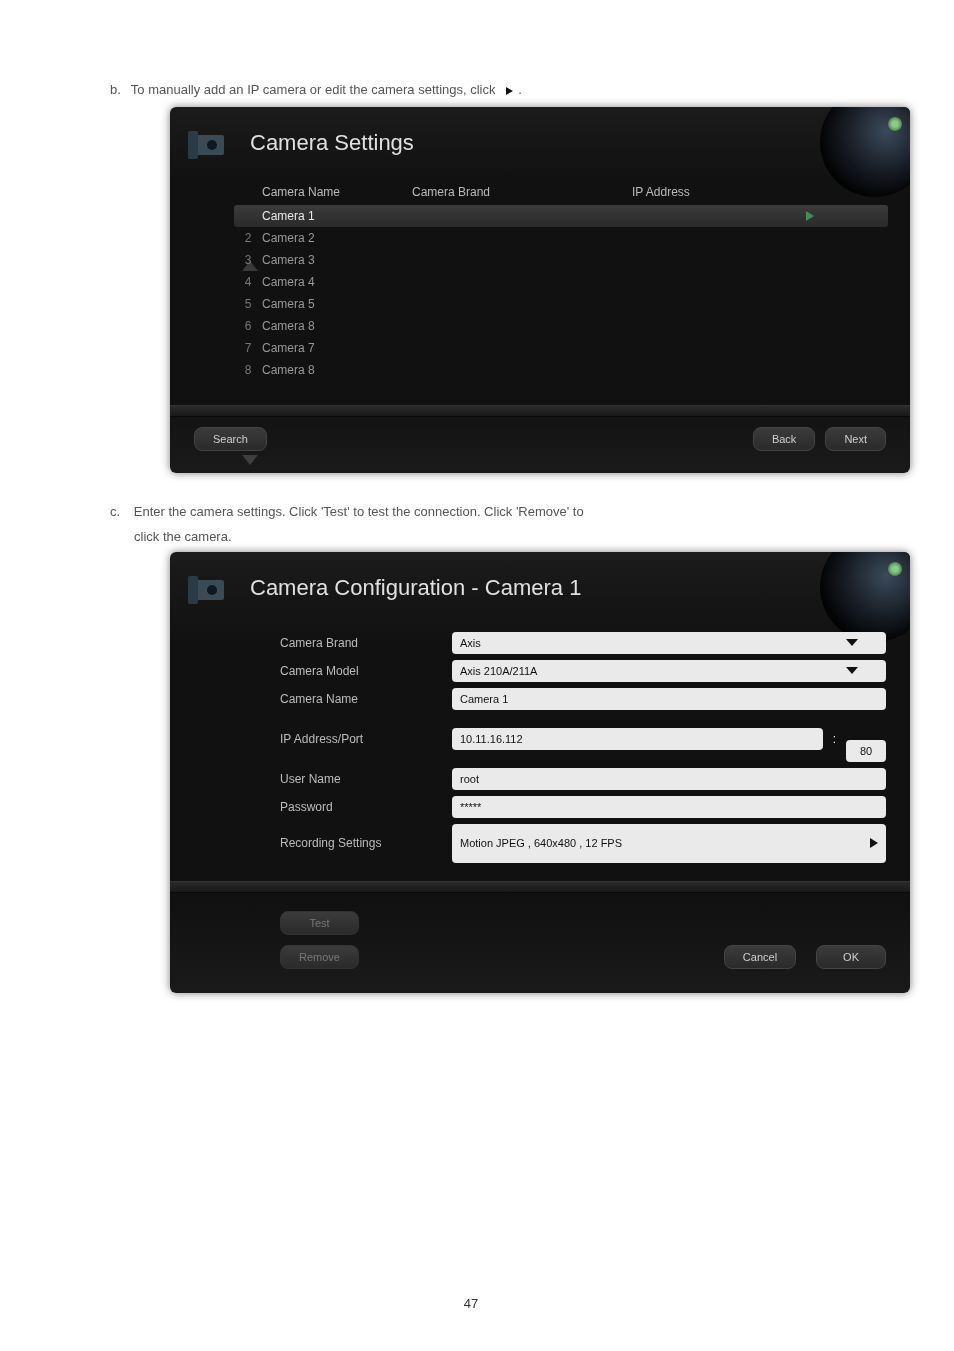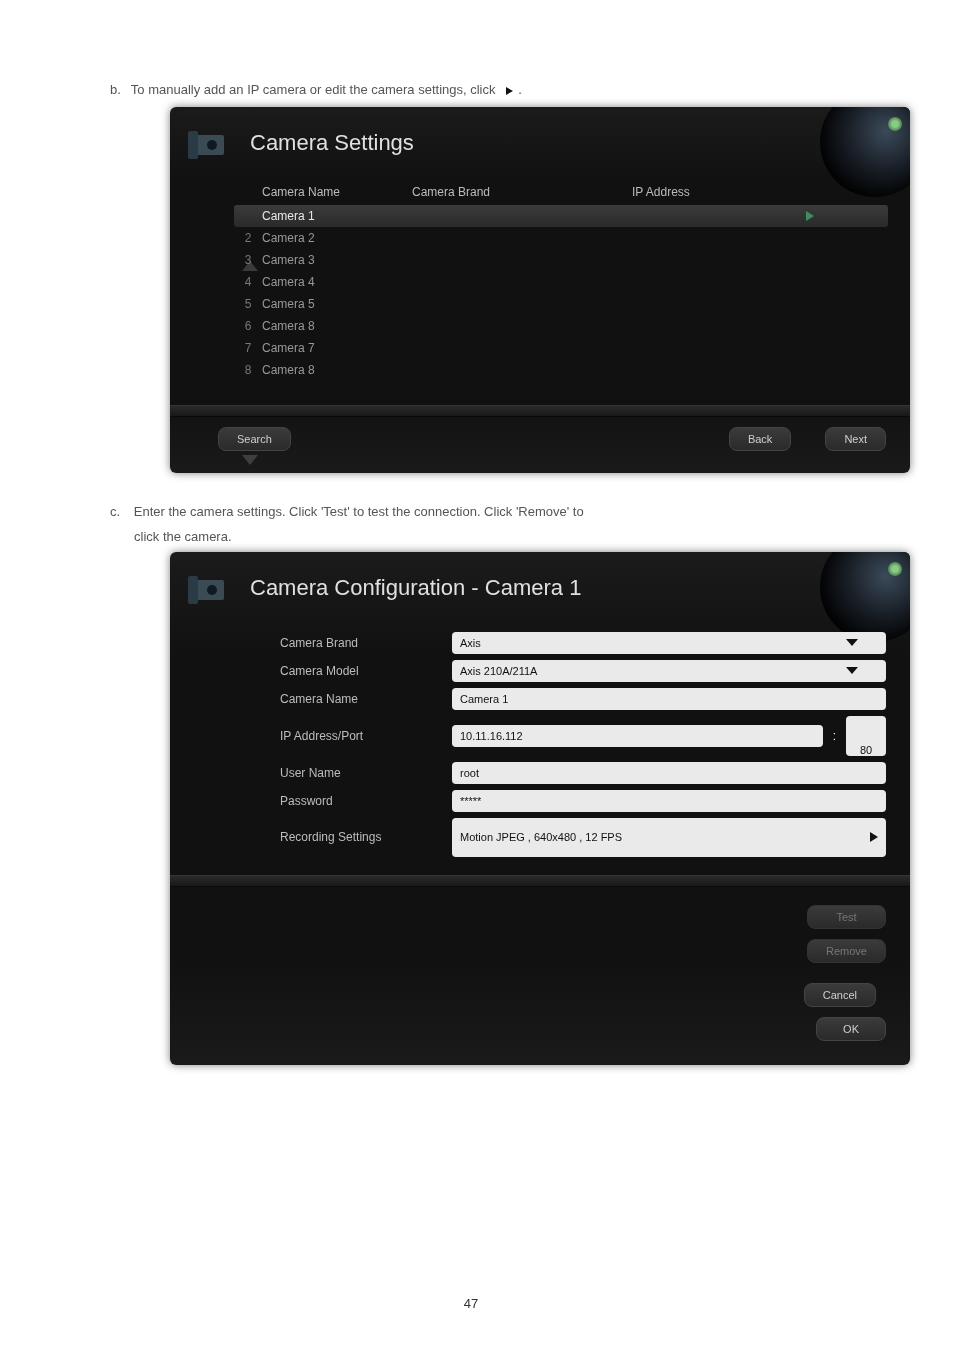--- a/index.html
+++ b/index.html
@@ -122,21 +122,20 @@
   .btn {
     font-family: Verdana, sans-serif;
     font-size: 11px;
     color:#cfcfcf;
     background: linear-gradient(180deg,#3b3b3b 0%, #2a2a2a 100%);
     border: 1px solid #444;
     border-radius: 8px;
     height: 24px;
     padding: 0 18px;
     cursor: pointer;
-    margin-left: 24px;
   }
   .btn.dim { color:#777; border-color:#333; }
   .spacer { flex:1; }
 
   .thin-divider {
     height:12px;
     background: linear-gradient(180deg, #2b2b2b, #181818);
     border-top: 1px solid #333;
     border-bottom: 1px solid #0a0a0a;
   }
@@ -174,22 +173,22 @@
   }
   .dropdown-caret {
     width:0;height:0;
     border-left:6px solid transparent;
     border-right:6px solid transparent;
     border-top:7px solid #111;
   }
   .port-box {
     width: 40px; flex: 0 0 40px;
     background:#eaeaea; border-radius:4px;
-    height:40px; display:flex; align-items:flex-end; justify-content:center;
-    font-size:11px; color:#111;
+    height:22px; display:flex; align-items:center; justify-content:center;
+    font-size:11px; color:#111;margin-top:24px;
   }
   .colon { color:#eee; margin: 0 4px; }
   .record-row {
     background:#eaeaea;
     border-radius:4px;
     height:39px;
     display:flex; align-items:center;
     padding: 16px 8px;
     color:#111; font-size:11px;
   }
@@ -199,21 +198,20 @@
     border-top:5px solid transparent;
     border-bottom:5px solid transparent;
     border-left:8px solid #111;
   }
 
   .config-footer {
     padding: 18px 24px 24px 110px;
     display:flex;
     align-items:flex-end;
     gap:10px;
-    flex-direction:column;
   }
   .config-footer .left-col { display:flex; flex-direction:column; gap:10px; }
 
   .step-c-text {
     line-height: 1.7;
     margin: 10px 0 6px 0;
   }
   .step-c-indent { margin-left: 24px; }
 
   .page-num {

